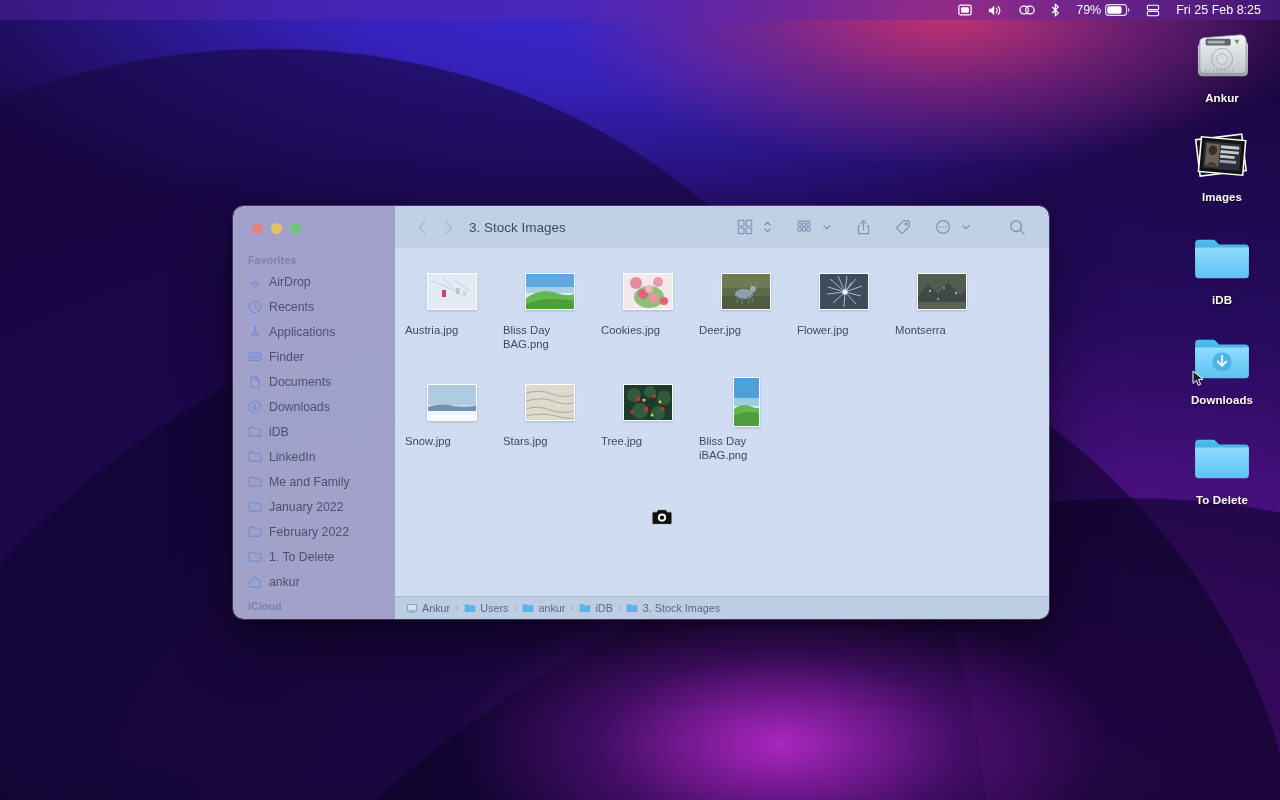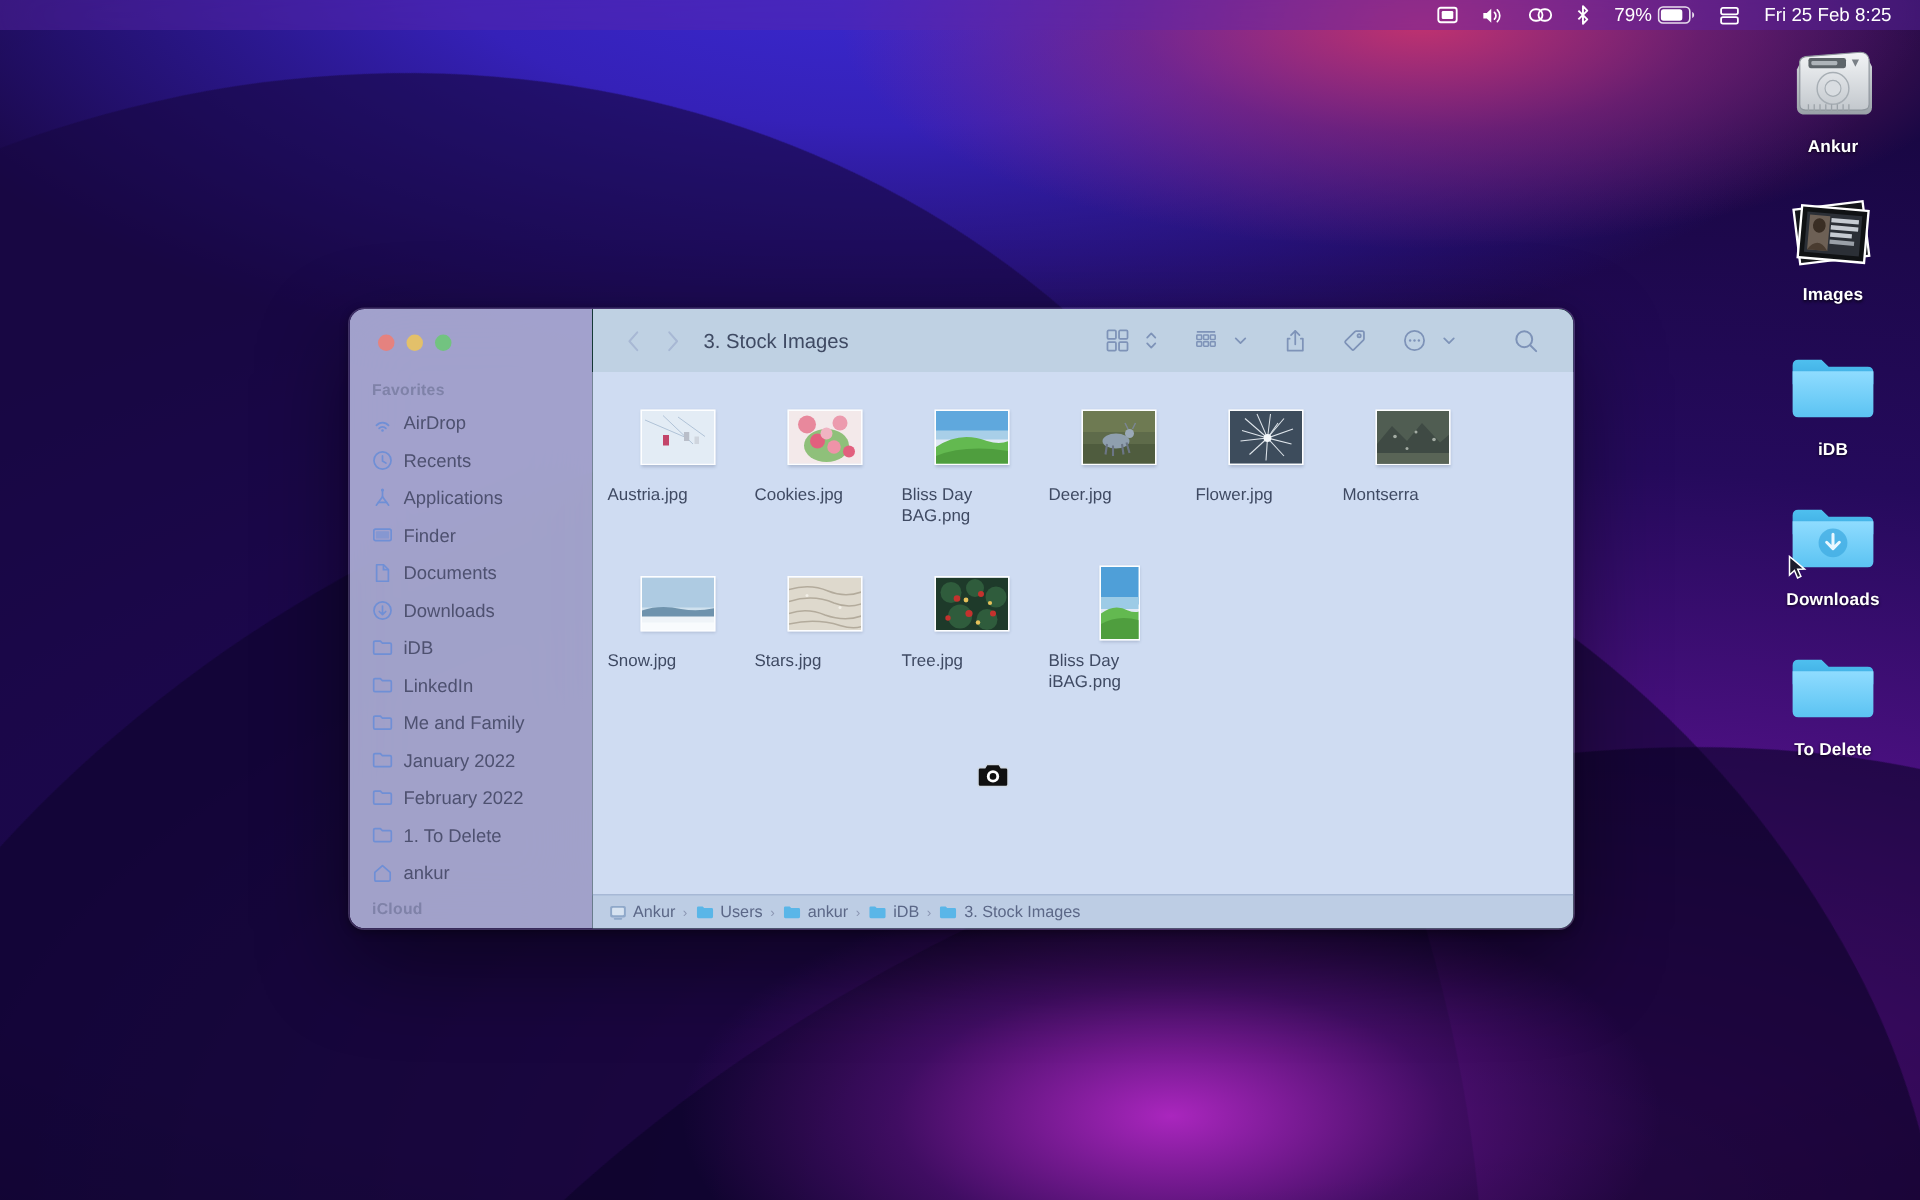--- a/index.html
+++ b/index.html
@@ -731,46 +731,46 @@
               </svg>
             </div>
           </div>
           <div class="fname">Austria.jpg</div>
         </div>
 
         <div class="fitem">
           <div class="thumb-wrap">
             <div class="thumb land">
               <svg width="50" height="37" viewBox="0 0 50 37">
+                <rect width="50" height="16" fill="#5fa8dd"></rect>
+                <rect y="13" width="50" height="6" fill="#a8cfe8"></rect>
+                <path d="M0 24 Q16 13 34 20 Q44 23 50 19 V37 H0 Z" fill="#63b950"></path>
+                <path d="M0 30 Q20 22 50 27 V37 H0 Z" fill="#4f9e3e"></path>
+              </svg>
+            </div>
+          </div>
+          <div class="fname">Bliss Day BAG.png</div>
+        </div>
+
+        <div class="fitem">
+          <div class="thumb-wrap">
+            <div class="thumb land">
+              <svg width="50" height="37" viewBox="0 0 50 37">
                 <rect width="50" height="37" fill="#f3e9ea"></rect>
                 <circle cx="12" cy="9" r="6" fill="#e8889c"></circle>
                 <circle cx="34" cy="8" r="5" fill="#ec9bae"></circle>
                 <ellipse cx="25" cy="23" rx="15" ry="11" fill="#8fc07a"></ellipse>
                 <circle cx="19" cy="20" r="5" fill="#e2607e"></circle>
                 <circle cx="30" cy="24" r="4.5" fill="#ef93a8"></circle>
                 <circle cx="25" cy="15" r="4" fill="#f0b3c2"></circle>
                 <circle cx="40" cy="27" r="4" fill="#e2607e"></circle>
               </svg>
             </div>
           </div>
           <div class="fname">Cookies.jpg</div>
-        </div>
-
-        <div class="fitem">
-          <div class="thumb-wrap">
-            <div class="thumb land">
-              <svg width="50" height="37" viewBox="0 0 50 37">
-                <rect width="50" height="16" fill="#5fa8dd"></rect>
-                <rect y="13" width="50" height="6" fill="#a8cfe8"></rect>
-                <path d="M0 24 Q16 13 34 20 Q44 23 50 19 V37 H0 Z" fill="#63b950"></path>
-                <path d="M0 30 Q20 22 50 27 V37 H0 Z" fill="#4f9e3e"></path>
-              </svg>
-            </div>
-          </div>
-          <div class="fname">Bliss Day BAG.png</div>
         </div>
 
         <div class="fitem">
           <div class="thumb-wrap">
             <div class="thumb land">
               <svg width="50" height="37" viewBox="0 0 50 37">
                 <rect width="50" height="37" fill="#5e6b4a"></rect>
                 <rect y="0" width="50" height="14" fill="#6e7a52"></rect>
                 <rect y="22" width="50" height="15" fill="#4f5c3e"></rect>
                 <ellipse cx="22" cy="20" rx="9" ry="5" fill="#8f9fae"></ellipse>

